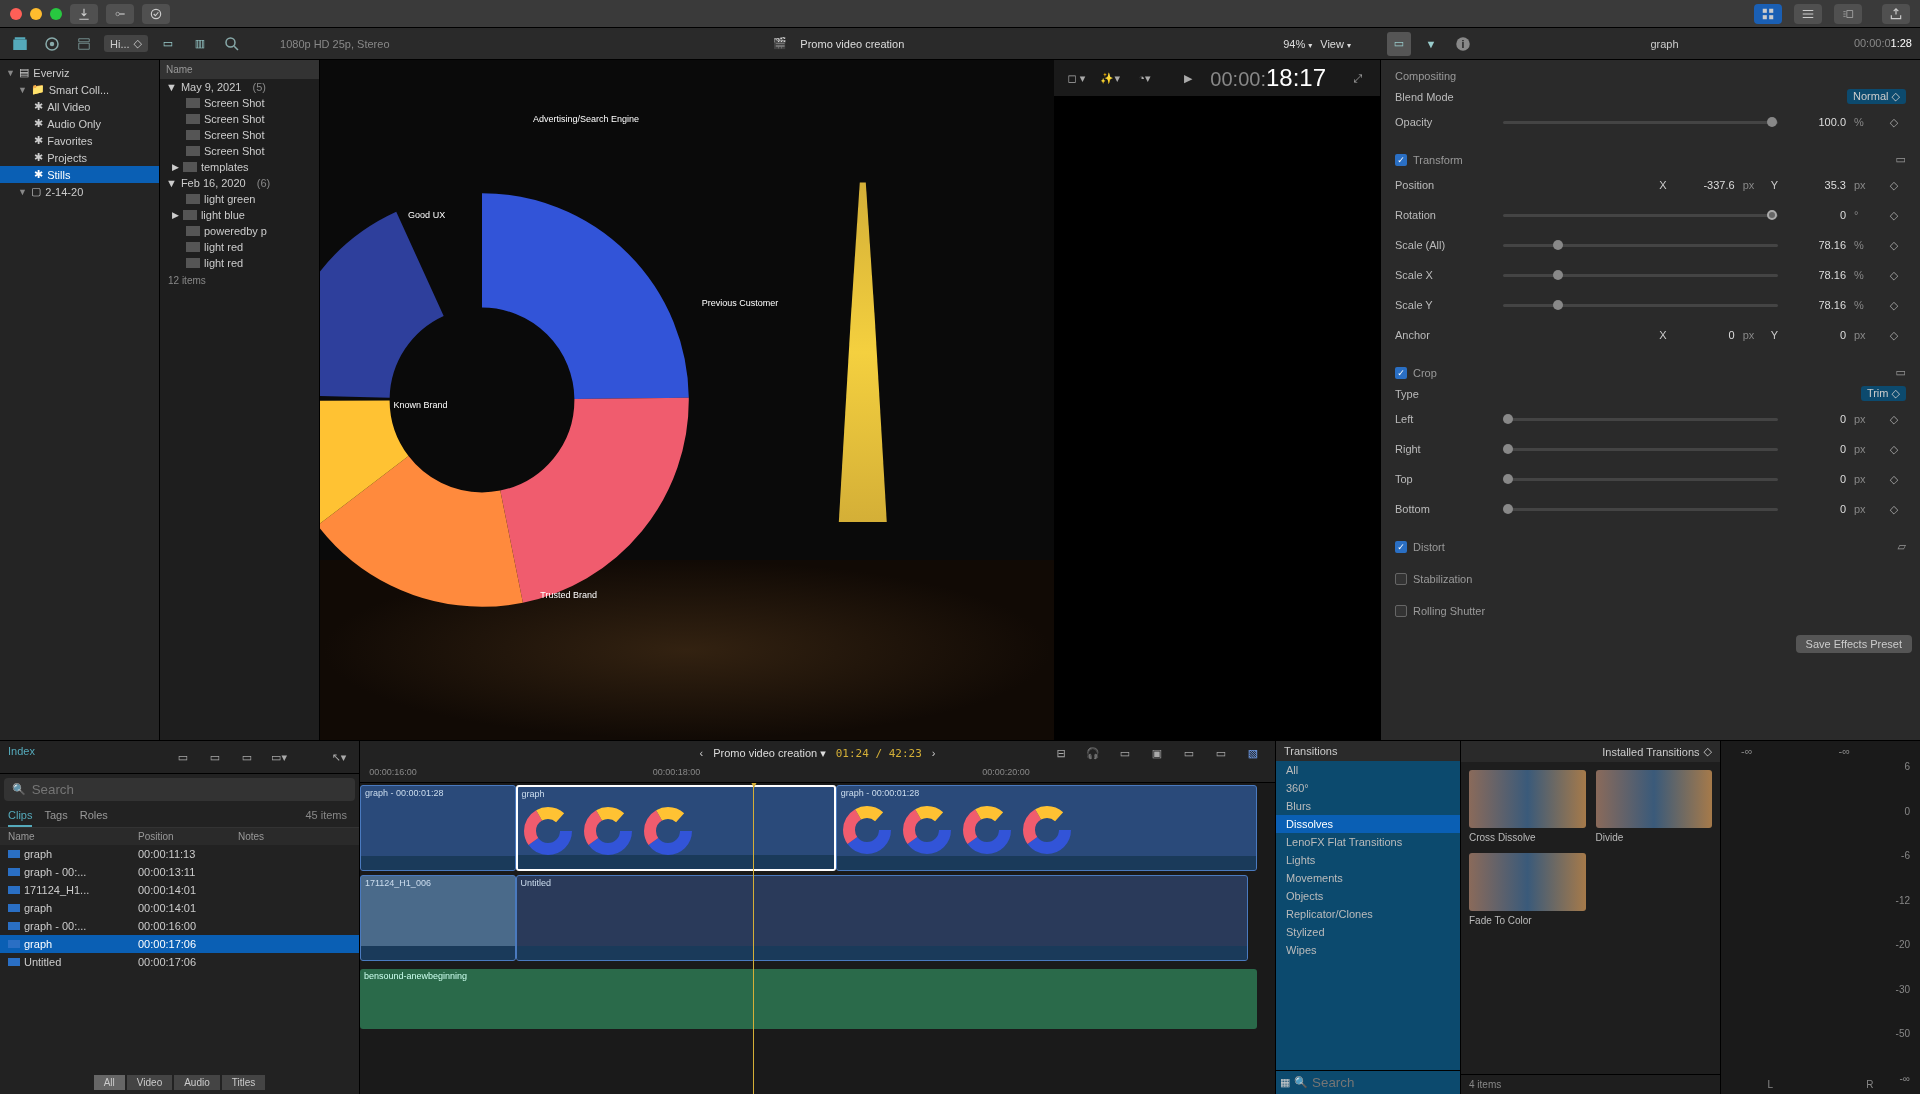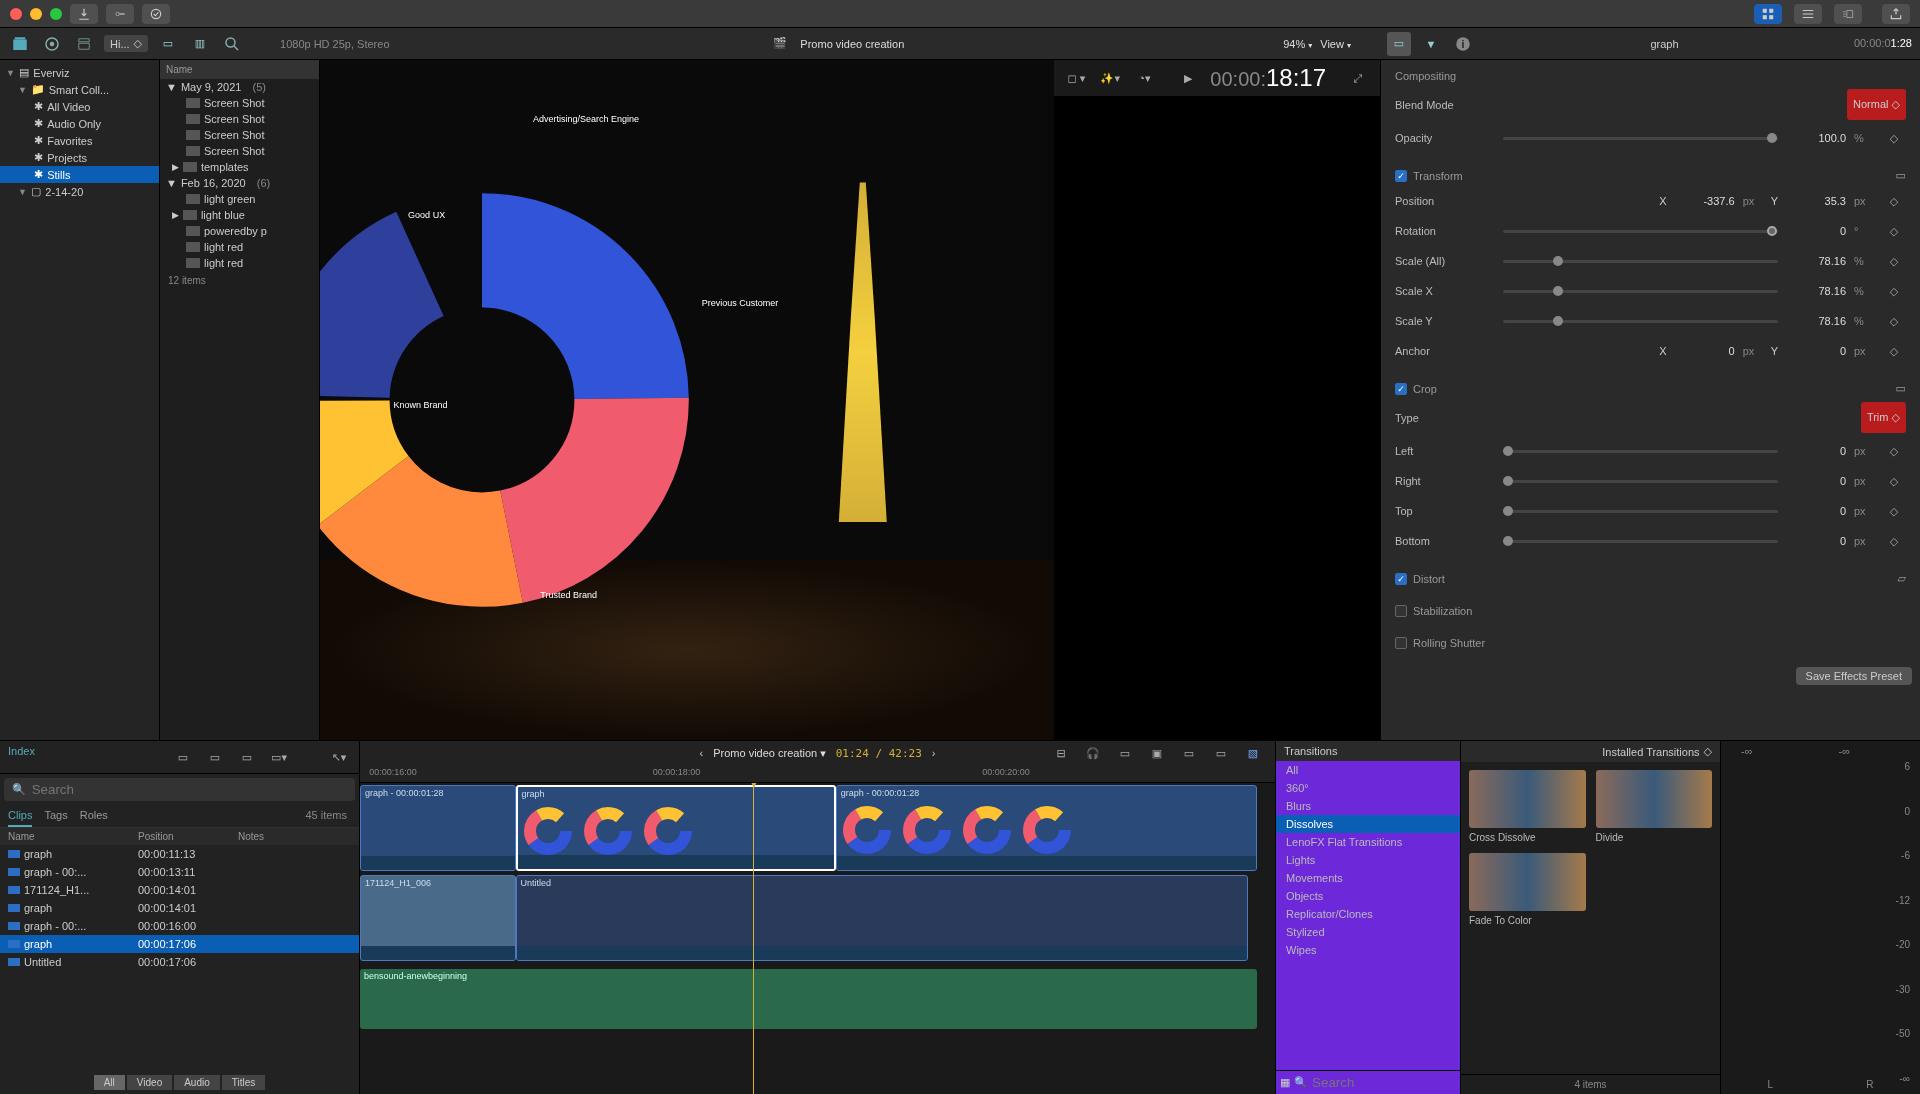--- a/index.html
+++ b/index.html
@@ -49,21 +49,21 @@
 .insp-sec{padding:6px 14px}
 .insp-sec-h{color:#999;padding:4px 0;display:flex;align-items:center;gap:6px}
 .insp-chk{width:12px;height:12px;background:#2a6fc4;border-radius:2px;display:inline-flex;align-items:center;justify-content:center;color:#fff;font-size:9px}
 .insp-chk.off{background:#333;border:1px solid #666}
 .insp-row{display:flex;align-items:center;padding:3px 0;gap:8px}
 .insp-lbl{width:100px;color:#bbb}
 .insp-slider{flex:1;height:3px;background:#444;border-radius:2px;position:relative}
 .insp-slider .thumb{position:absolute;width:10px;height:10px;background:#888;border-radius:50%;top:-4px}
 .insp-val{width:60px;text-align:right;color:#ddd}
 .insp-unit{width:20px;color:#888}
-.insp-dd{background:#b91c1c;padding:9px 6px;border-radius:3px;cursor:pointer}
+.insp-dd{background:#0c4a6e;padding:1px 6px;border-radius:3px;cursor:pointer}
 .insp-foot{padding:8px;text-align:right}
 .btn-preset{background:#555;padding:3px 10px;border-radius:4px;cursor:pointer;display:inline-block}
 .bottom{display:flex;height:354px;background:#1c1c1c;border-top:1px solid #000}
 .index-panel{width:360px;background:#222;border-right:1px solid #000;display:flex;flex-direction:column}
 .idx-top{display:flex;align-items:flex-start;padding:4px 8px;gap:8px;border-bottom:1px solid #000}
 .idx-title{color:#5ab;}
 .idx-search{display:flex;align-items:center;padding:4px 8px;background:#333;margin:4px;border-radius:4px;gap:6px}
 .idx-search input{background:transparent;border:none;color:#ccc;outline:none;flex:1}
 .idx-tabs{display:flex;padding:0 8px;gap:12px;border-bottom:1px solid #333}
 .idx-tab{padding:4px 0;cursor:pointer;color:#999}
@@ -90,34 +90,34 @@
 .tl-clip{position:absolute;height:86px;background:#2a4a7a;border:1px solid #4a7abf;border-radius:3px;overflow:hidden}
 .tl-clip.sel{border:2px solid #fff}
 .tl-clip-lbl{position:absolute;top:2px;left:4px;font-size:9px;color:#cde}
 .tl-clip-thumbs{position:absolute;top:14px;left:0;right:0;bottom:14px;display:flex}
 .tl-mini-donut{width:60px;height:60px}
 .tl-clip-audio{position:absolute;bottom:0;left:0;right:0;height:14px;background:#1a3a5a}
 .tl-audio-clip{position:absolute;height:60px;background:#2a6a4a;border-radius:3px}
 .tl-audio-lbl{position:absolute;top:2px;left:4px;font-size:9px;color:#cfe}
 .tl-playhead{position:absolute;top:0;bottom:0;width:1px;background:#d4af37;z-index:10}
 .tl-playhead::before{content:'';position:absolute;top:-6px;left:-5px;width:11px;height:11px;background:#d4af37;clip-path:polygon(0 0,100% 0,50% 100%)}
-.trans-panel{width:185px;background:#6d28d9;border-left:1px solid #000;display:flex;flex-direction:column}
+.trans-panel{width:185px;background:#0c4a6e;border-left:1px solid #000;display:flex;flex-direction:column}
 .trans-head{padding:4px 8px;background:#2a2a2a;color:#ccc}
 .trans-list{flex:1;overflow:auto}
 .trans-item{padding:3px 10px;cursor:pointer;color:#bbb}
 .trans-item.sel{background:#0a5fb4;color:#fff}
 .trans-foot{padding:4px;display:flex;align-items:center;gap:4px;border-top:1px solid #000}
 .trans-foot input{background:transparent;border:none;color:#ccc;outline:none;flex:1}
 .trans-grid{width:260px;background:#1e1e1e;border-left:1px solid #000;display:flex;flex-direction:column}
 .tg-head{padding:4px 8px;background:#2a2a2a;display:flex;justify-content:flex-end;align-items:center;gap:4px;color:#ccc}
 .tg-body{flex:1;padding:8px;display:grid;grid-template-columns:1fr 1fr;gap:10px;align-content:start}
 .tg-item{cursor:pointer}
 .tg-thumb{width:100%;height:58px;background:linear-gradient(90deg,#8a6a5a 0%,#3a5a7a 50%,#a67a4a 100%);border-radius:3px;margin-bottom:4px}
 .tg-lbl{color:#bbb;font-size:10px}
-.tg-foot{padding:4px 8px;text-align:center;color:#888;border-top:1px solid #000;font-size:10px}
+.tg-foot{padding:4px 8px;text-align:left;color:#888;border-top:1px solid #000;font-size:10px}
 .meters{width:200px;background:#1a1a1a;border-left:1px solid #000;padding:8px;position:relative}
 .meter-scale{position:absolute;right:10px;top:20px;bottom:10px;display:flex;flex-direction:column;justify-content:space-between;color:#888;font-size:10px;text-align:right}
 .meter-lbls{position:absolute;bottom:4px;left:0;right:0;display:flex;justify-content:space-around;color:#888;font-size:10px}
 </style>
 </head>
 <body>
 
 <div class="titlebar">
   <div class="traffic">
     <div class="tl r"></div>

